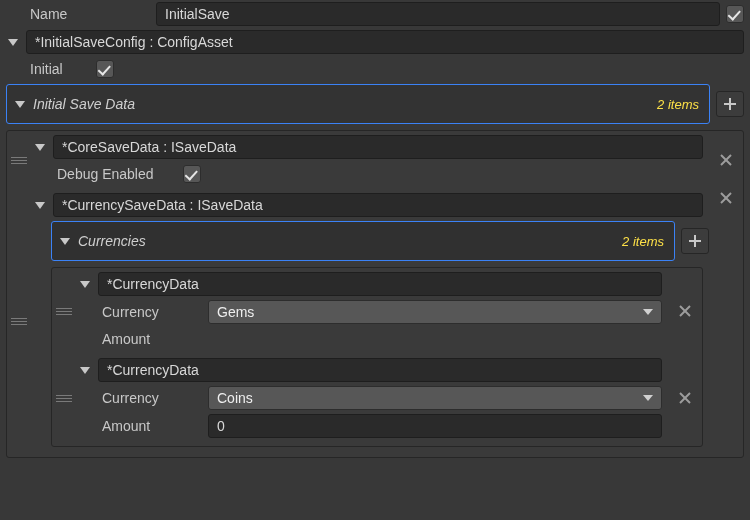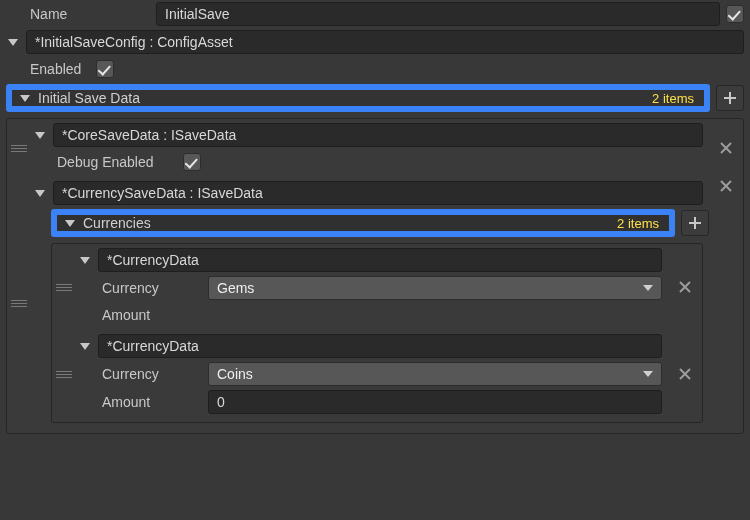--- a/index.html
+++ b/index.html
@@ -36,22 +36,23 @@
   }
 
   .dropdown {
     flex:1 1 auto; background:#575757; border:1px solid #2d2d2d; border-radius:3px;
     padding:3px 8px; display:flex; align-items:center; justify-content:space-between; cursor:pointer;
     color:#eee;
   }
   .dropdown .caret { width:0;height:0;border-left:5px solid transparent;border-right:5px solid transparent;border-top:6px solid #d0d0d0; }
 
   .header-row {
-    display:flex; align-items:center; background:#333333; border-radius:3px; height:28px; padding:0 6px; gap:6px;
-    border:6px solid #3b82f6;
+    display:flex; align-items:center; background:#333333; border-radius:3px; height:40px; padding:0 6px; gap:6px;
+    border:1px solid #3b82f6;
+    font-style:italic;
   }
   .header-row.inner { background:#303030; }
   .header-title { flex:1 1 auto; color:#cfcfcf; }
   .count { color:#fde047; font-size:13px; padding-right:4px; }
   .sq-btn {
     width:28px; height:26px; flex:0 0 28px; background:#3c3c3c; border:1px solid #262626; border-radius:3px;
     display:flex; align-items:center; justify-content:center; cursor:pointer;
   }
   .sq-btn svg { width:14px; height:14px; stroke:#c8c8c8; stroke-width:2; fill:none; }
   .x-btn { width:22px; flex:0 0 22px; display:flex; align-items:center; justify-content:center; cursor:pointer; }
@@ -80,21 +81,21 @@
     <div class="foldout">
       <svg viewBox="0 0 10 10">
           <path d="M0 2 L10 2 L5 9 Z"></path>
         </svg>
     </div>
     <input class="text-field" type="text" value="*InitialSaveConfig : ConfigAsset" style="">
   </div>
 
   <div class="row">
     <div class="indent"></div>
-    <div class="label-col" style="flex:0 0 60px">Enabled</div>
+    <div class="label-col" style="flex:0 0 60px">Initial</div>
     <div class="checkbox checked"></div>
   </div>
 
   <div style="display:flex; align-items:center; gap:6px; padding:2px 6px;">
     <div class="header-row" style="flex:1">
       <div class="foldout">
         <svg viewBox="0 0 10 10">
             <path d="M0 2 L10 2 L5 9 Z"></path>
           </svg>
       </div>

